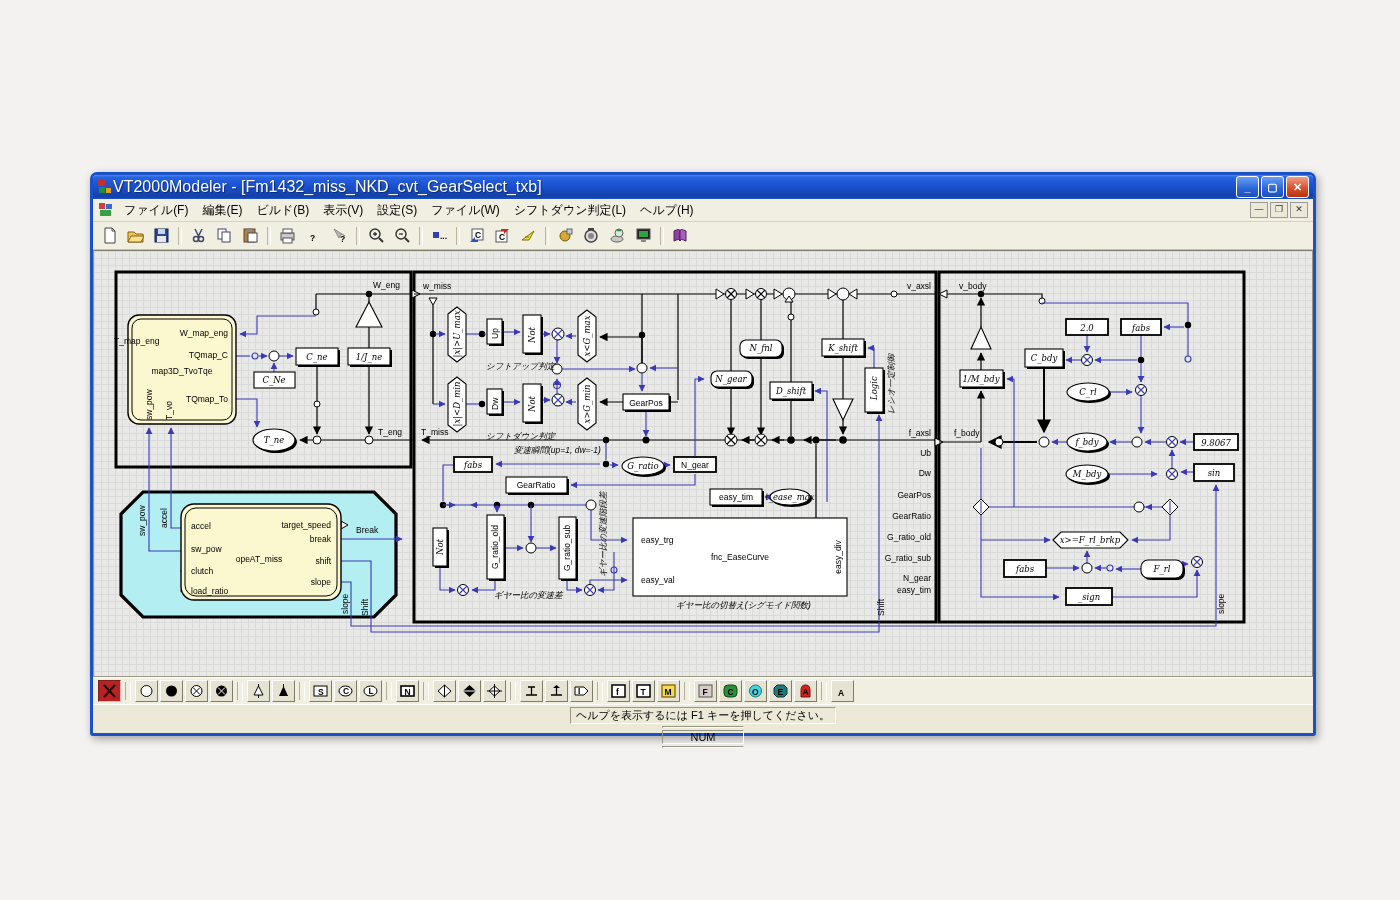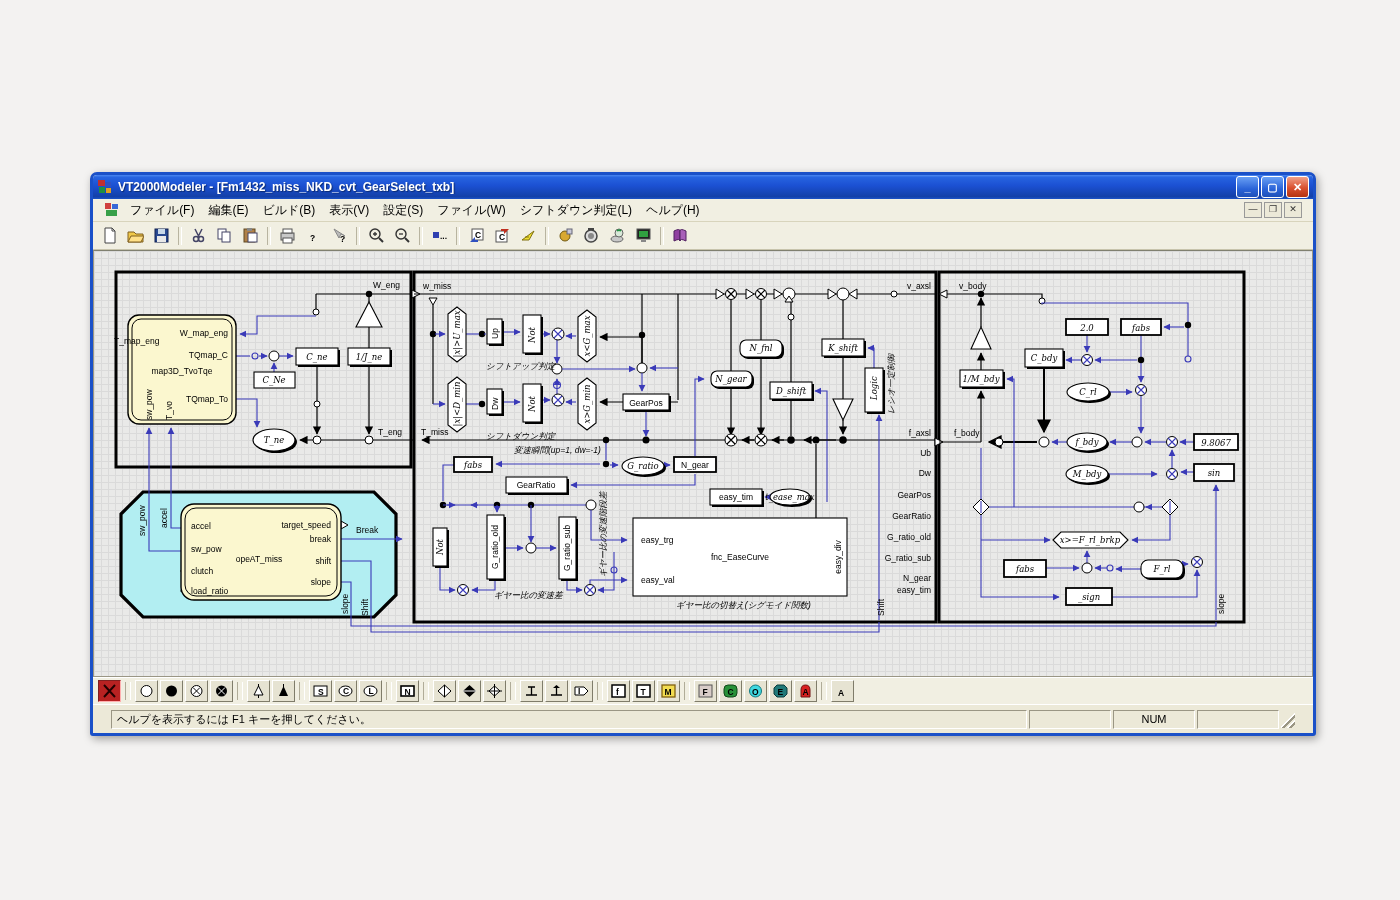--- a/index.html
+++ b/index.html
@@ -3,29 +3,29 @@
 <meta charset="utf-8">
 <style>
   html,body{margin:0;padding:0;width:1400px;height:900px;background:#f3f2f1;
     font-family:"Liberation Sans",sans-serif;overflow:hidden;}
   .win{position:absolute;left:90px;top:172px;width:1220px;height:558px;
     border:3px solid #1a50c8;border-radius:7px 7px 3px 3px;background:#ece9d8;
     box-shadow:2px 3px 8px rgba(0,0,0,.35);display:flex;flex-direction:column;}
   
   .titlebar{height:24px;background:linear-gradient(180deg,#4a86f0 0%,#2663e0 10%,#1b50d2 45%,#1340a8 90%,#1c54c8 100%);
     border-radius:4px 4px 0 0;display:flex;align-items:center;padding:0 4px;color:#fff;}
-  .titlebar .ttl{font-size:12px;font-weight:bold;text-shadow:1px 1px 1px #0a2a70;flex:1;margin-left:5px;
+  .titlebar .ttl{font-size:16px;font-weight:normal;text-shadow:1px 1px 1px #0a2a70;flex:1;
     white-space:nowrap;overflow:hidden;}
   .capbtn{width:21px;height:20px;margin-left:2px;border-radius:3px;border:1px solid #fff;
     background:linear-gradient(180deg,#69a0f4,#2a63d8 60%,#1e50b8);color:#fff;font-size:11px;
     display:flex;align-items:center;justify-content:center;font-weight:bold;}
   .capbtn.close{background:linear-gradient(180deg,#f0a088,#d9502f 55%,#b53310);}
   
   .menubar{height:22px;background:#f1efe2;border-bottom:1px solid #d8d4bc;display:flex;align-items:center;
-    font-size:12px;padding:0 8px;}
+    font-size:12px;padding:0 2px;}
   .menuitem{padding:2px 7px;color:#000;}
   .mdicons{margin-left:auto;display:flex;gap:2px;align-items:center;padding-right:3px;color:#404040;}
   .mdibtn{width:16px;height:14px;border:1px solid #999;background:#ece9d8;font-size:9px;line-height:12px;
     text-align:center;color:#333;}
   .mdoc{width:16px;height:16px;margin:0 3px;}
   
   .toolbar{height:27px;background:#f1efe2;border-bottom:1px solid #c8c4ac;display:flex;align-items:center;
     padding:0 4px;gap:1px;}
   .tbi{width:23px;height:23px;display:flex;align-items:center;justify-content:center;border:1px solid transparent;}
   .tsep{width:2px;height:18px;border-left:1px solid #b8b4a0;border-right:1px solid #fff;margin:0 3px;}
@@ -49,21 +49,21 @@
   .dot{fill:#000;}
   
   .palette{height:26px;background:#f1efe2;border-top:1px solid #fff;display:flex;align-items:center;
     padding:0 5px;gap:2px;}
   .pbtn{width:21px;height:20px;background:#e6e3d2;border:1px solid;border-color:#fff #7f7c6a #7f7c6a #fff;
     display:flex;align-items:center;justify-content:center;}
   .pbtn.sel{background:#b82222;border-color:#7f2020 #ffb0b0 #ffb0b0 #7f2020;}
   .psep{width:4px;height:18px;border-left:1px solid #b0ac98;border-right:1px solid #fff;margin:0 2px;}
   
   .statusbar{height:24px;background:#ece9d8;border-top:1px solid #fff;display:flex;align-items:center;
-    font-size:11px;padding:2px 18px;gap:2px;}
+    font-size:11px;padding:2px 18px;gap:2px;flex-direction:column;}
   .spanel{border:1px solid;border-color:#9a9684 #fff #fff #9a9684;height:17px;display:flex;align-items:center;
     padding:0 5px;}
   .sgrip{width:14px;height:17px;background:
     linear-gradient(135deg,transparent 50%,#fff 50%,#fff 58%,#9a9684 58%,#9a9684 66%,transparent 66%,
     transparent 72%,#fff 72%,#fff 80%,#9a9684 80%,#9a9684 88%,transparent 88%);}
 </style>
 </head>
 <body>
 
 <div class="win">

